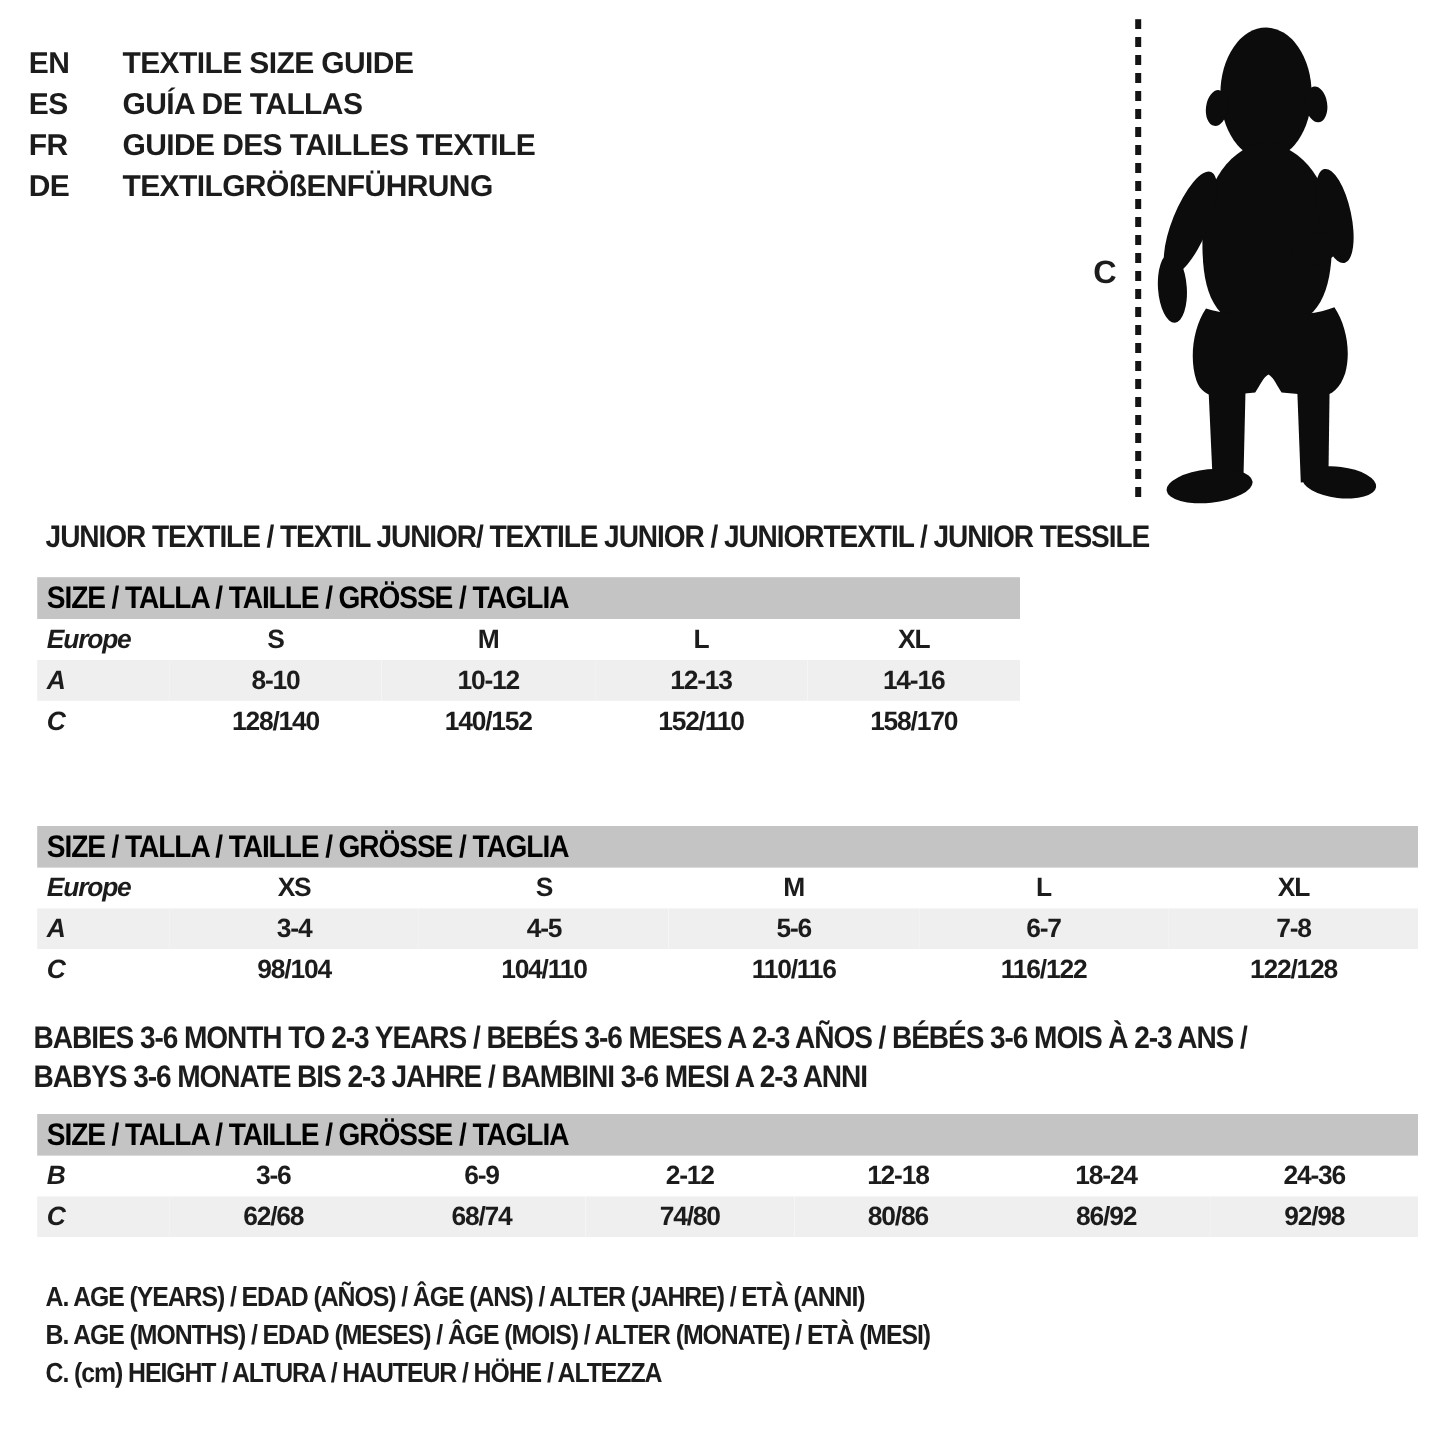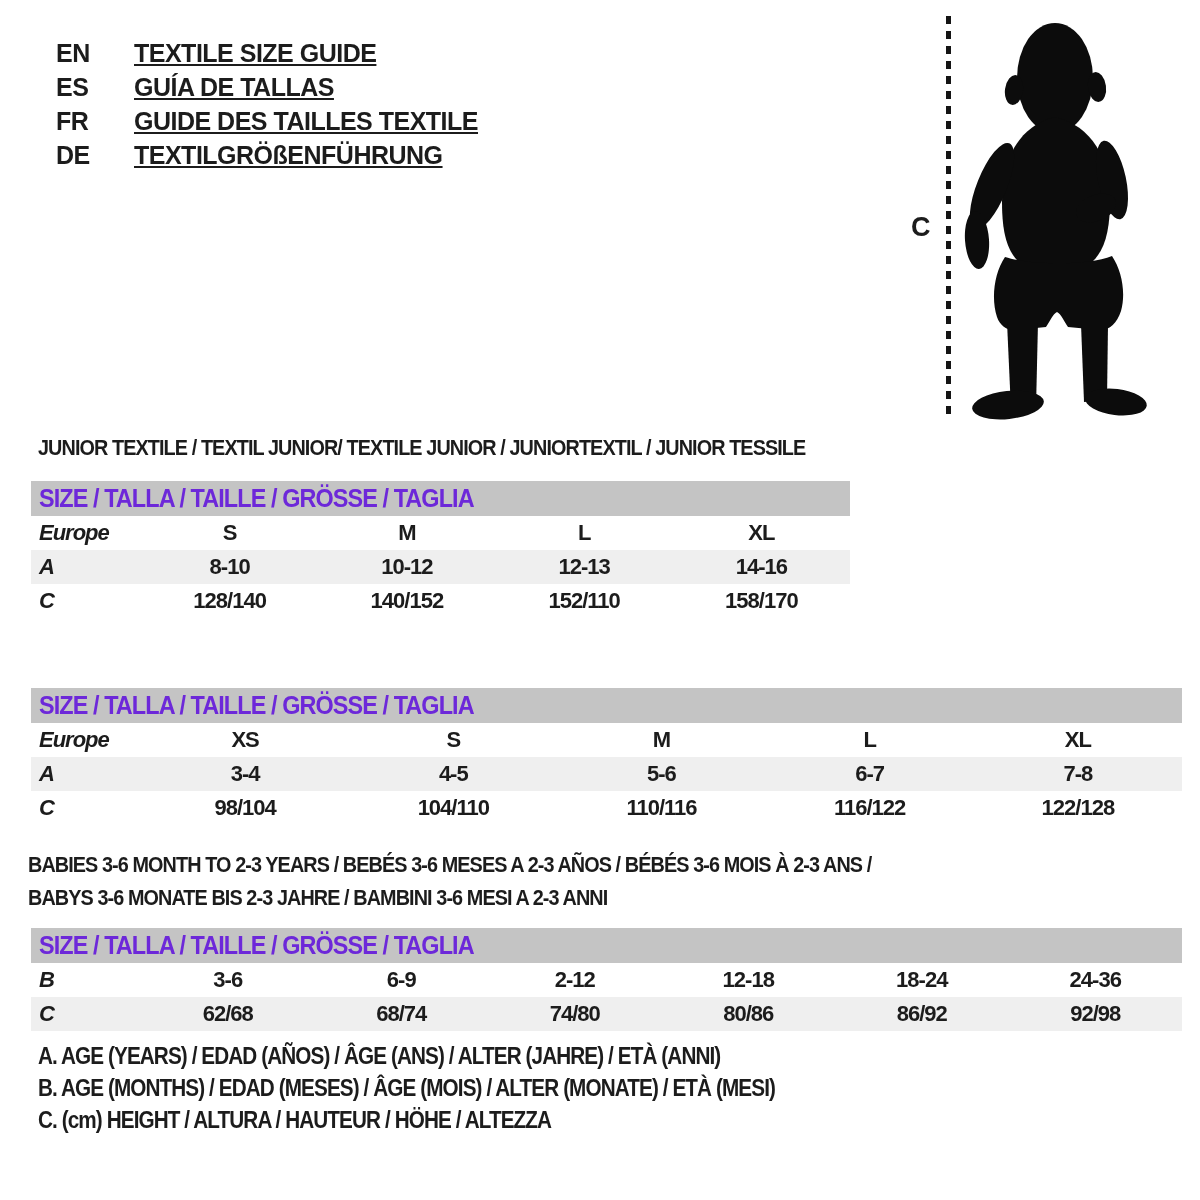--- a/index.html
+++ b/index.html
@@ -17,48 +17,48 @@
   
   .cond {
     display: inline-block;
     transform: scaleX(0.9);
     transform-origin: 0 50%;
     white-space: nowrap;
     letter-spacing: -1px;
   }
 
   
-  .lang-block { left: 56px; top: 36px; }
+  .lang-block { left: 24px; top: 36px; }
   .lang-row { display: flex; line-height: 34px; font-size: 25px; font-weight: bold; }
   .lang-code { width: 78px; letter-spacing: -0.5px; }
-  .lang-title { letter-spacing: -0.5px; text-decoration: underline; }
+  .lang-title { letter-spacing: -0.5px; }
 
   
   .measure-line {
     left: 946px; top: 16px; width: 5px; height: 400px;
     background: repeating-linear-gradient(to bottom, #141414 0px, #141414 8px, transparent 8px, transparent 15px);
   }
   .measure-label { left: 911px; top: 212px; font-size: 27px; font-weight: bold; }
   .baby-svg { left: 960px; top: 14px; }
 
   
-  .section-heading { font-size: 22px; font-weight: bold; line-height: 25px; white-space: nowrap; }
+  .section-heading { font-size: 26px; font-weight: bold; line-height: 25px; white-space: nowrap; }
   .sub-size { font-size: 0.62em; vertical-align: -0.28em; }
 
   
   table.size-table { position: absolute; border-collapse: collapse; table-layout: fixed; }
   table.size-table td {
     height: 34px; padding: 0; font-size: 22px; font-weight: bold;
     text-align: center; vertical-align: middle; letter-spacing: -1px;
     overflow: hidden;
   }
   table.size-table td.lbl { text-align: left; padding-left: 8px; font-style: italic; }
   tr.bar-row td {
     height: 35px; background: #c4c4c4; text-align: left; padding-left: 8px;
-    font-size: 26px; color: #6d28d9;
+    font-size: 26px; color: #000000;
   }
   tr.shaded td { background: #efefef; }
 
   
   .legend-line { font-size: 23px; font-weight: bold; line-height: 32px; white-space: nowrap; }
 </style>
 </head>
 <body>
 
 <div class="page">
@@ -213,19 +213,19 @@
       <td>62/68</td>
       <td>68/74</td>
       <td>74/80</td>
       <td>80/86</td>
       <td>86/92</td>
       <td>92/98</td>
     </tr>
   </tbody>
     </table>
 
-  <div class="abs" style="left:38px; top:1040px;">
+  <div class="abs" style="left:38px; top:1064px;">
     <div class="legend-line"><span class="cond">A. AGE (YEARS) / EDAD (AÑOS) / ÂGE (ANS) / ALTER (JAHRE) / ETÀ (ANNI)</span></div>
     <div class="legend-line"><span class="cond">B. AGE (MONTHS) / EDAD (MESES) / ÂGE (MOIS) / ALTER (MONATE) / ETÀ (MESI)</span></div>
     <div class="legend-line"><span class="cond">C. (cm) HEIGHT / ALTURA / HAUTEUR / HÖHE / ALTEZZA</span></div>
   </div>
 
 </div>
 
 </body></html>

